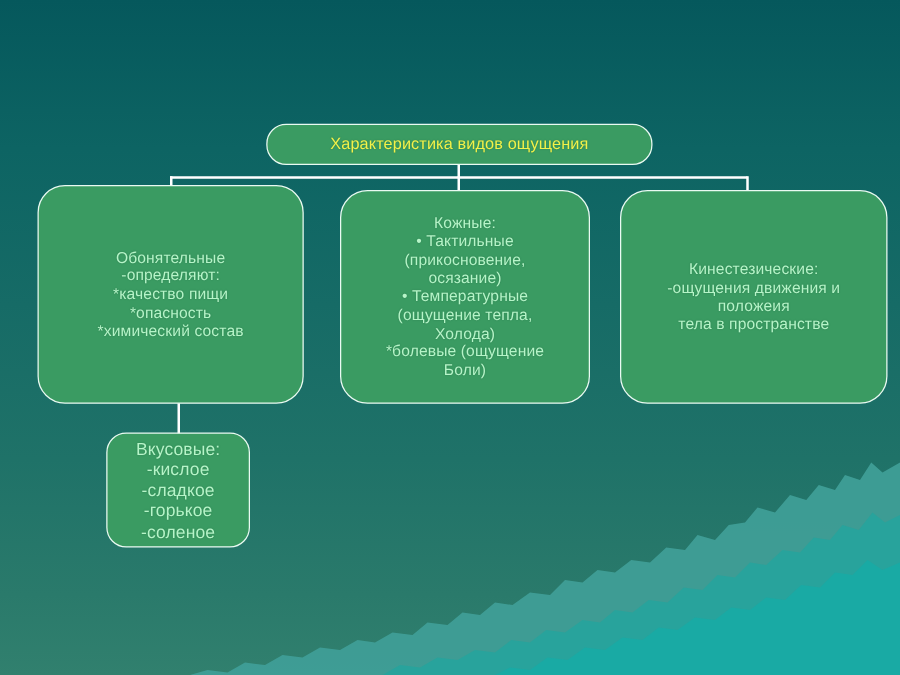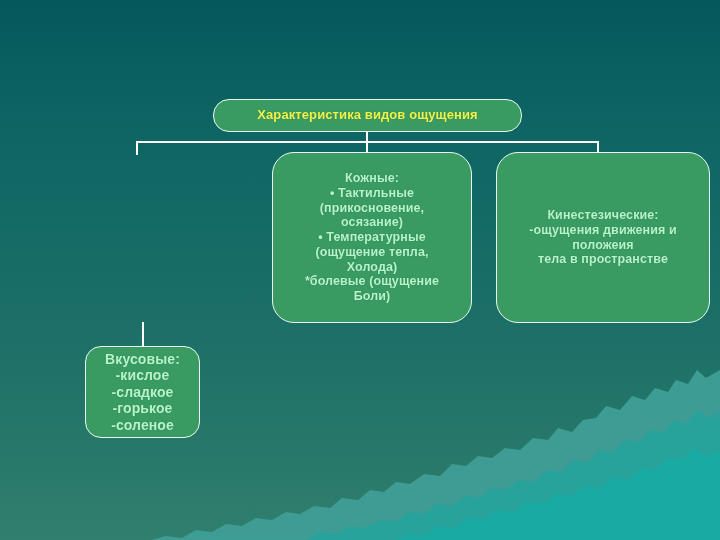--- a/index.html
+++ b/index.html
@@ -11,21 +11,20 @@
     height: 540px;
     overflow: hidden;
     font-family: "Liberation Sans", sans-serif;
   }
   #slide {
     position: relative;
     width: 720px;
     height: 540px;
     background: linear-gradient(to bottom, #05585c 0%, #0d6463 22%, #166b66 45%, #1f7268 68%, #2a7a6b 88%, #31806e 100%);
     overflow: hidden;
-    font-weight: bold;
   }
   
   .terrain {
     position: absolute;
     left: 0;
     bottom: 0;
     width: 720px;
     height: 240px;
     pointer-events: none;
   }
@@ -118,20 +117,27 @@
   <div class="conn conn-v" style="left:136px; top:141px; height:14px;"></div>
   <div class="conn conn-v" style="left:366px; top:141px; height:14px;"></div>
   <div class="conn conn-v" style="left:597px; top:141px; height:14px;"></div>
 
   <div class="conn conn-v" style="left:142px; top:322px; height:26px;"></div>
 
   <div class="box" id="title-box">
     <span class="txt">Характеристика видов ощущения</span>
   </div>
 
+  <div class="box" id="box-olfactory">
+    <span class="txt">Обонятельные
+-определяют:
+*качество пищи
+*опасность
+*химический состав</span>
+  </div>
 
   <div class="box" id="box-kinesthetic">
     <span class="txt">Кинестезические:
 -ощущения движения и
 положеия
 тела в пространстве</span>
   </div>
 
   <div class="box" id="box-skin">
     <span class="txt">Кожные:

